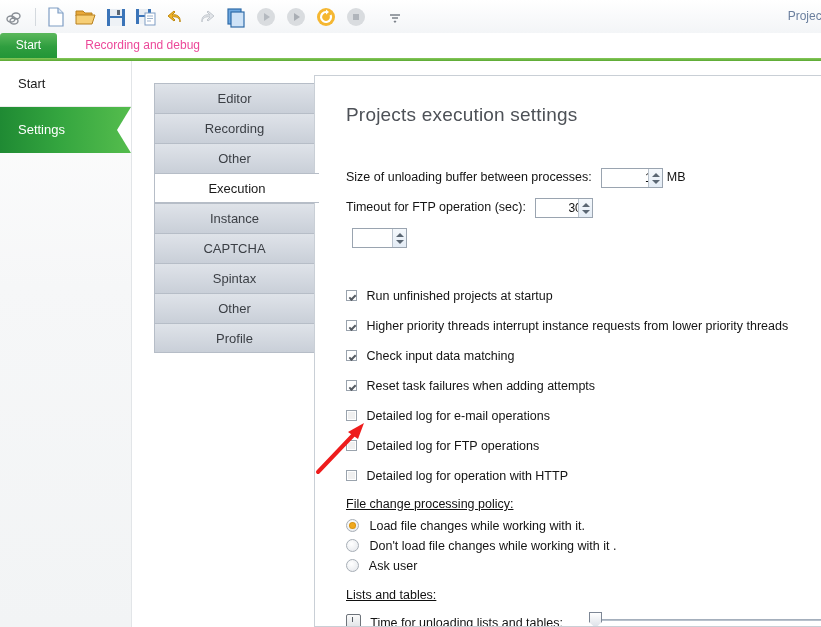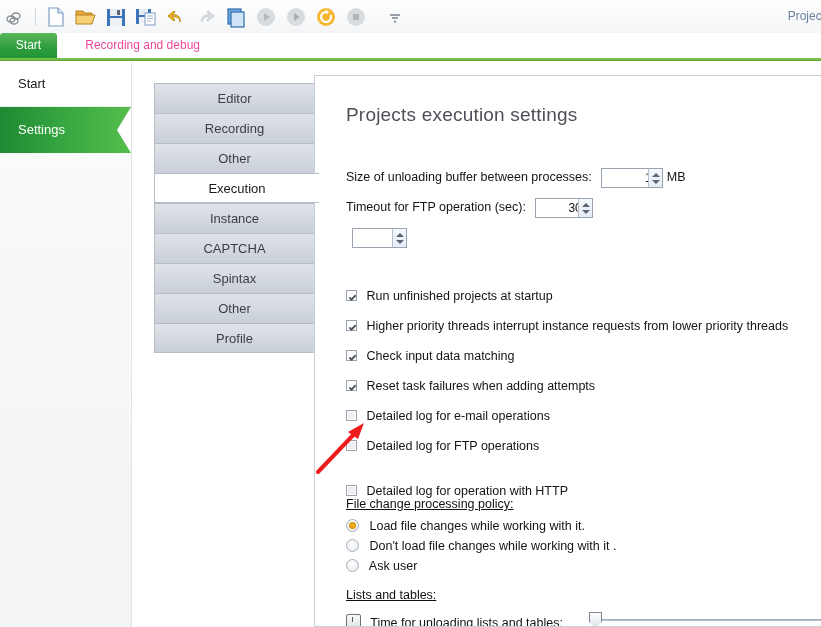--- a/index.html
+++ b/index.html
@@ -348,21 +348,21 @@
       <span>Reset task failures when adding attempts</span>
     </div>
     <div class="row" style="top:333px">
       <span class="cb"><i></i></span>
       <span>Detailed log for e-mail operations</span>
     </div>
     <div class="row" style="top:363px">
       <span class="cb"><i></i></span>
       <span>Detailed log for FTP operations</span>
     </div>
-    <div class="row" style="top:408px">
+    <div class="row" style="top:393px">
       <span class="cb"><i></i></span>
       <span>Detailed log for operation with HTTP</span>
     </div>
 
     <div class="sect" style="top:421px">File change processing policy:</div>
     <div class="row" style="top:443px">
       <span class="rb on"></span>
       <span>Load file changes while working with it.</span>
     </div>
     <div class="row" style="top:463px">

